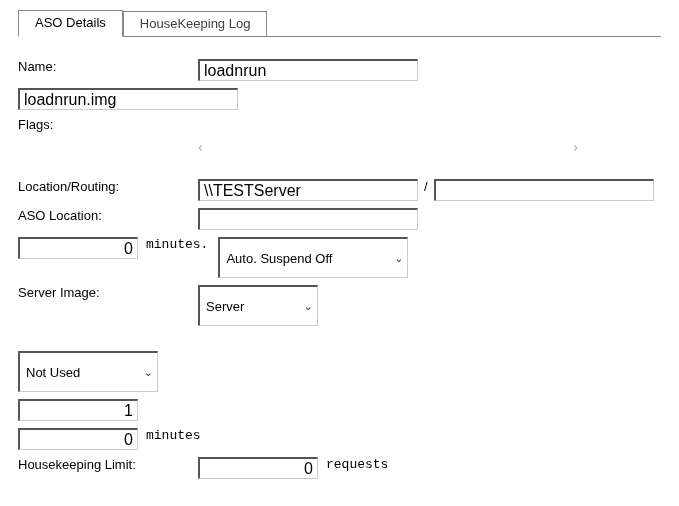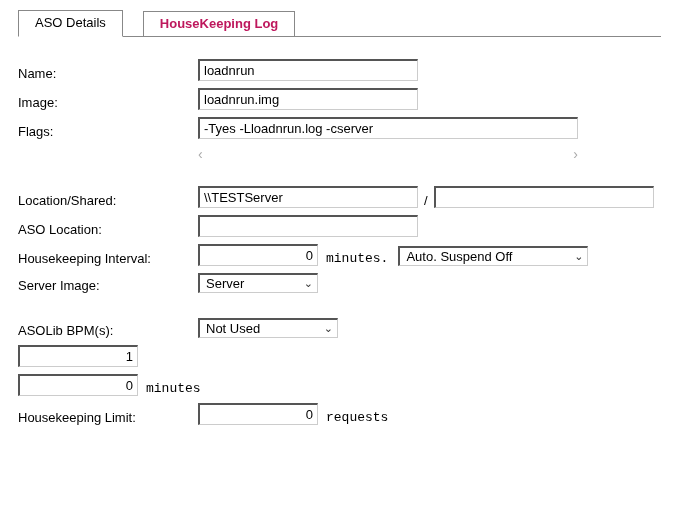--- a/index.html
+++ b/index.html
@@ -12,52 +12,50 @@
     color: #000;
     width: 679px;
   }
   .container {
     padding: 10px 18px 20px 18px;
   }
   .tabs {
     display: flex;
     border-bottom: 1px solid #888;
     margin-bottom: 22px;
-    gap: 20px;
   }
   .tab {
     padding: 4px 16px 5px 16px;
     border: 1px solid #888;
     background: #fff;
     margin-right: 0;
     position: relative;
     cursor: pointer;
   }
   .tab.active {
     border-bottom: 1px solid #fff;
     margin-bottom: -1px;
     z-index: 2;
   }
   .tab:not(.active) {
-    color: #be185d;
+    color: #404040;
     top: 1px;
-    font-weight: bold;
   }
   .form-row {
     display: flex;
-    align-items: flex-end;
+    align-items: flex-start;
     margin-bottom: 7px;
   }
   .label {
     width: 180px;
     flex: none;
   }
   .input-text {
     font-family: inherit;
-    font-size: 13px;
+    font-size: 16px;
     border-top: 2px solid #555;
     border-left: 2px solid #555;
     border-right: 1px solid #ccc;
     border-bottom: 1px solid #ccc;
     padding: 2px 4px;
     height: 22px;
     background: #fff;
   }
   .input-num {
     text-align: right;
@@ -65,21 +63,21 @@
   .w220 { width: 220px; }
   .w120 { width: 120px; }
   .w380 { width: 380px; }
   .select {
     font-family: inherit;
     font-size: 13px;
     border-top: 2px solid #555;
     border-left: 2px solid #555;
     border-right: 1px solid #ccc;
     border-bottom: 1px solid #ccc;
-    height: 20px;
+    height: 41px;
     background: #fff;
     display: inline-flex;
     align-items: center;
     justify-content: space-between;
     padding: 0 4px 0 6px;
     cursor: pointer;
   }
   .chevron {
     font-size: 11px;
     color: #333;
@@ -108,68 +106,64 @@
     <div class="tab active">ASO Details</div>
     <div class="tab">HouseKeeping Log</div>
   </div>
 
   <div class="form-row">
     <div class="label">Name:</div>
     <input class="input-text w220" value="loadnrun" style="">
   </div>
 
   <div class="form-row">
-    <div class="label">Image:</div>
     <input class="input-text w220" value="loadnrun.img" style="">
   </div>
 
   <div class="form-row">
     <div class="label">Flags:</div>
-    <input class="input-text w380" value="-Tyes -Lloadnrun.log -cserver" style="">
   </div>
 
   <div class="nav-arrows">
     <span>‹</span>
     <span>›</span>
   </div>
 
   <div class="form-row">
-    <div class="label">Location/Shared:</div>
+    <div class="label">Location/Routing:</div>
     <input class="input-text w220" value="\\TESTServer" style="">
     <span class="slash">/</span>
     <input class="input-text" style="width: 220px;" value="">
   </div>
 
   <div class="form-row">
     <div class="label">ASO Location:</div>
     <input class="input-text w220" value="" style="">
   </div>
 
   <div class="form-row">
-    <div class="label">Housekeeping Interval:</div>
     <input class="input-text input-num w120" value="0" style="">
     <span class="unit">minutes.</span>
     <div class="select" style="width:190px; margin-left:10px;">
       <span>Auto. Suspend Off</span>
       <span class="chevron">⌄</span>
     </div>
   </div>
 
   <div class="form-row">
     <div class="label">Server Image:</div>
     <div class="select w120">
       <span>Server</span>
       <span class="chevron">⌄</span>
     </div>
   </div>
 
   <div class="gap"></div>
 
   <div class="form-row">
-    <div class="label">ASOLib BPM(s):</div>
     <div class="select" style="width:140px;">
       <span>Not Used</span>
       <span class="chevron">⌄</span>
     </div>
   </div>
 
   <div class="form-row">
     <input class="input-text input-num w120" value="1" style="">
   </div>
 

